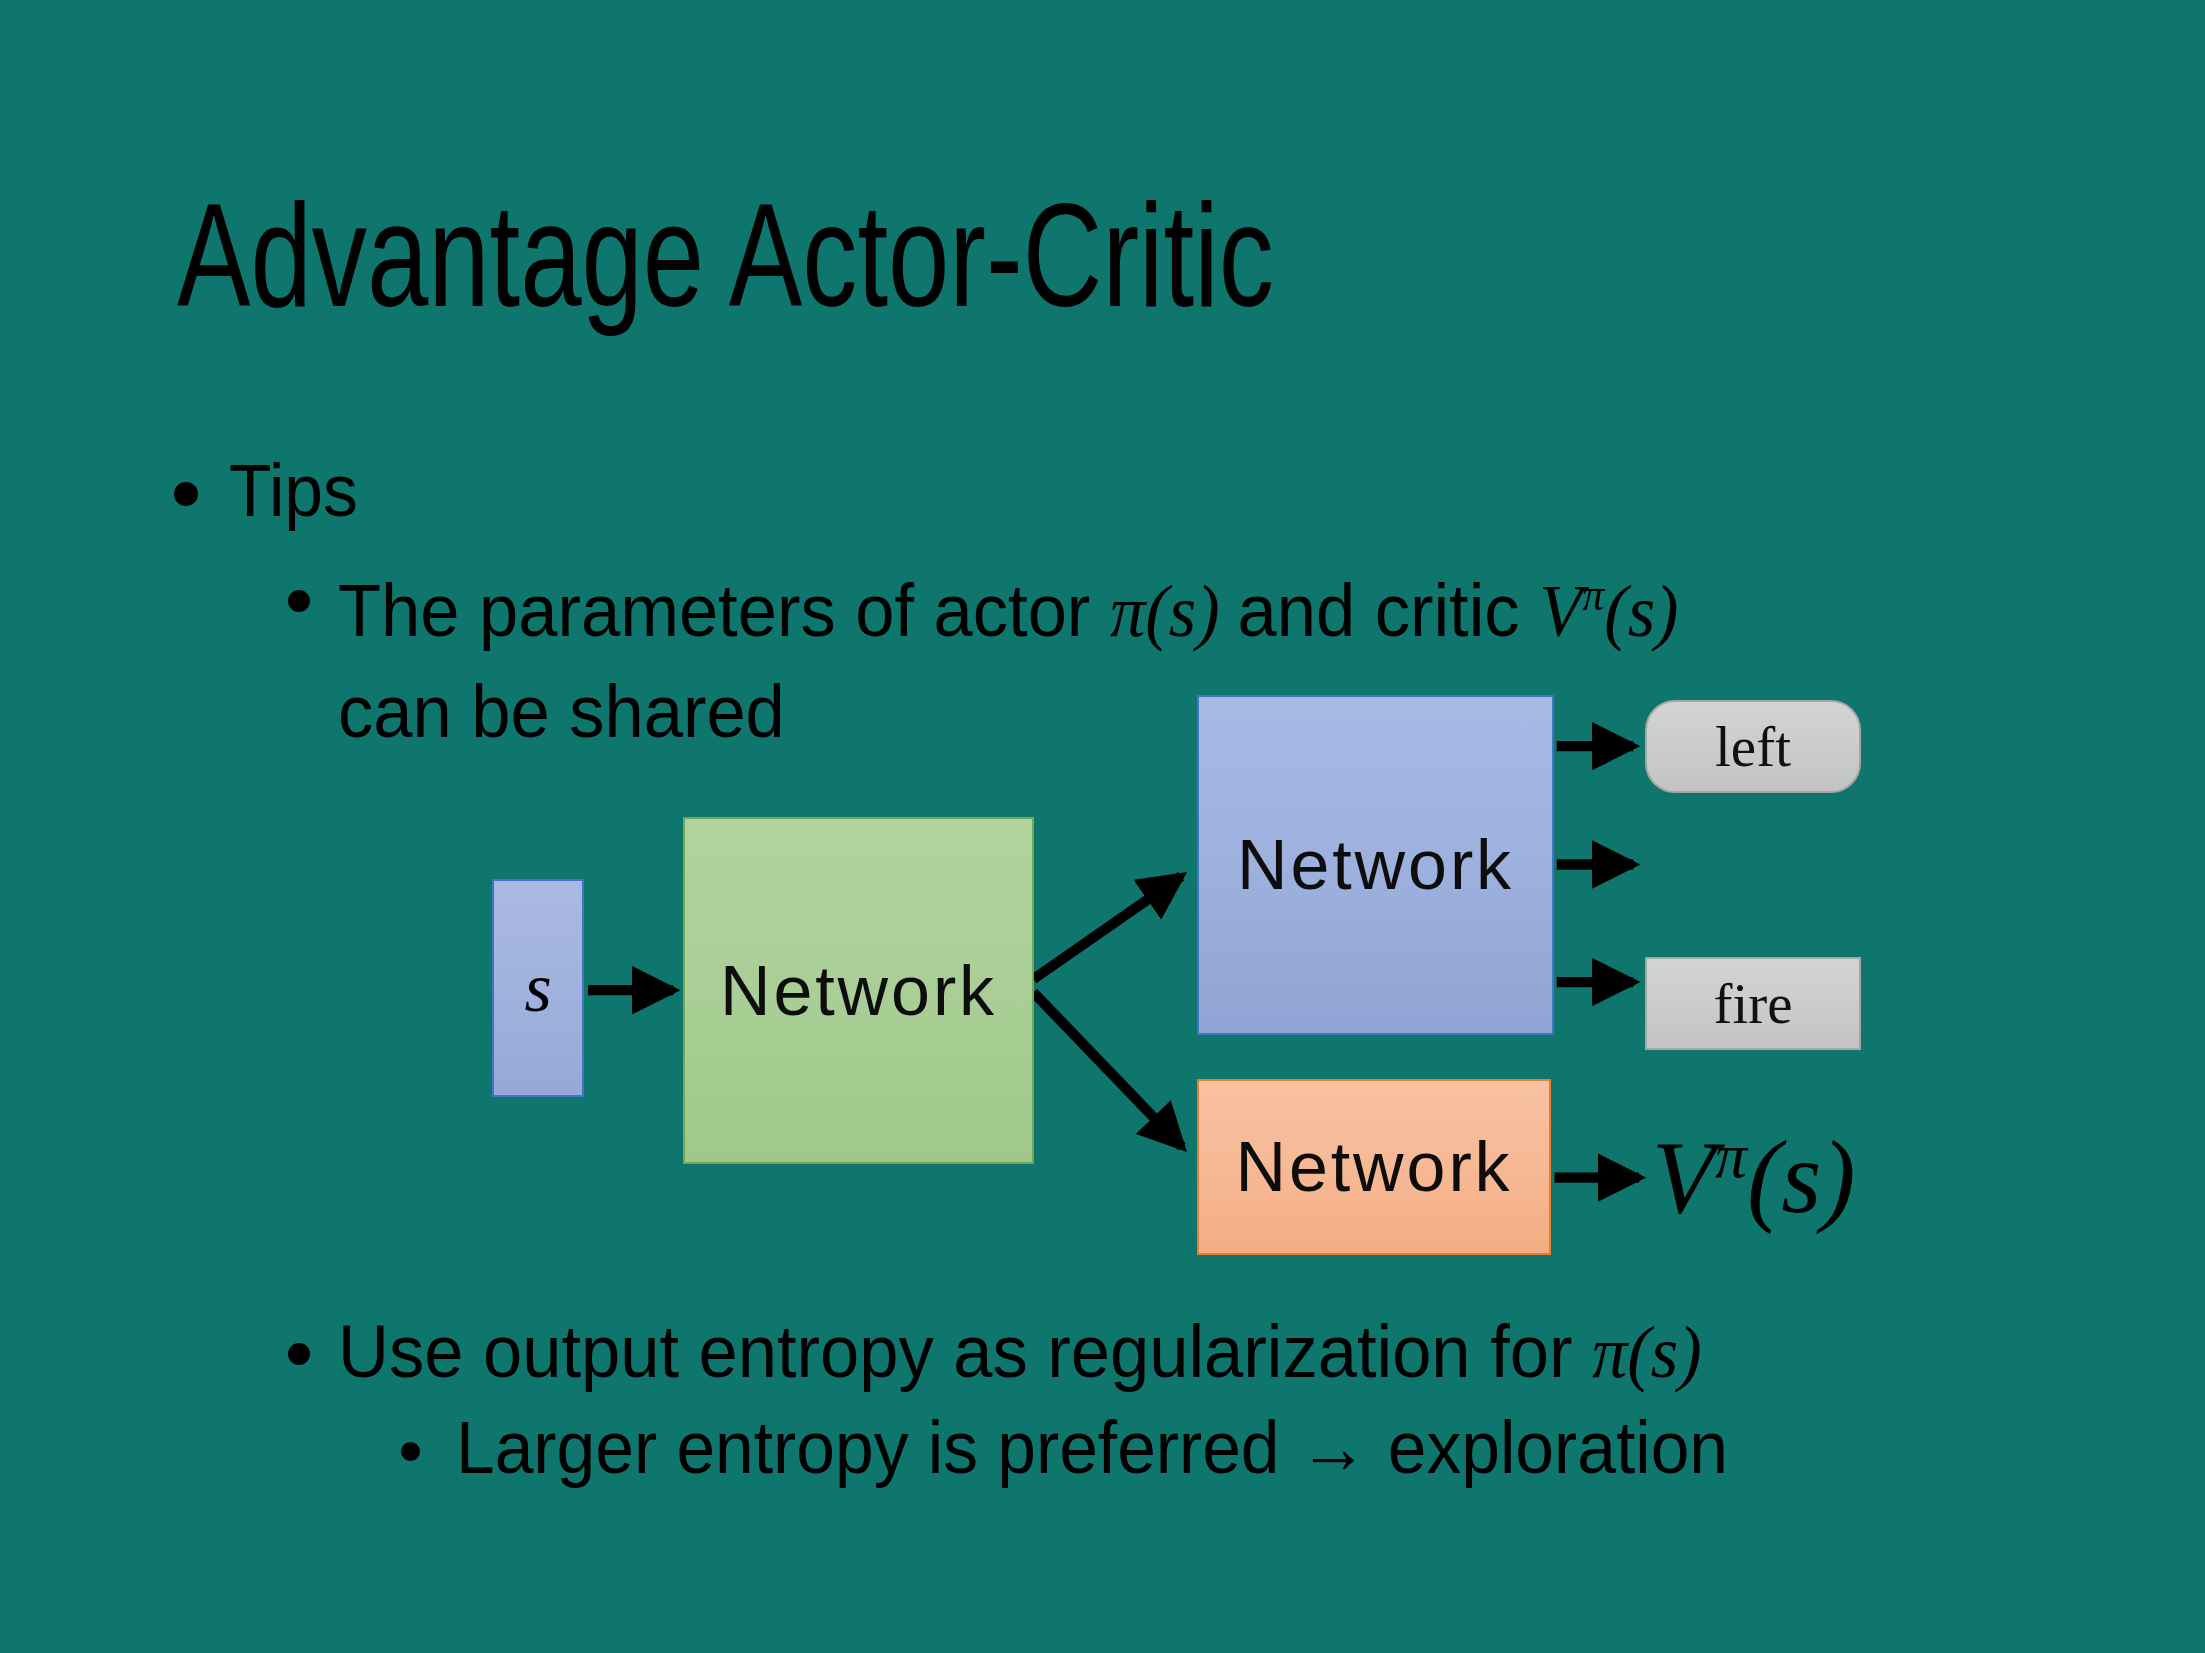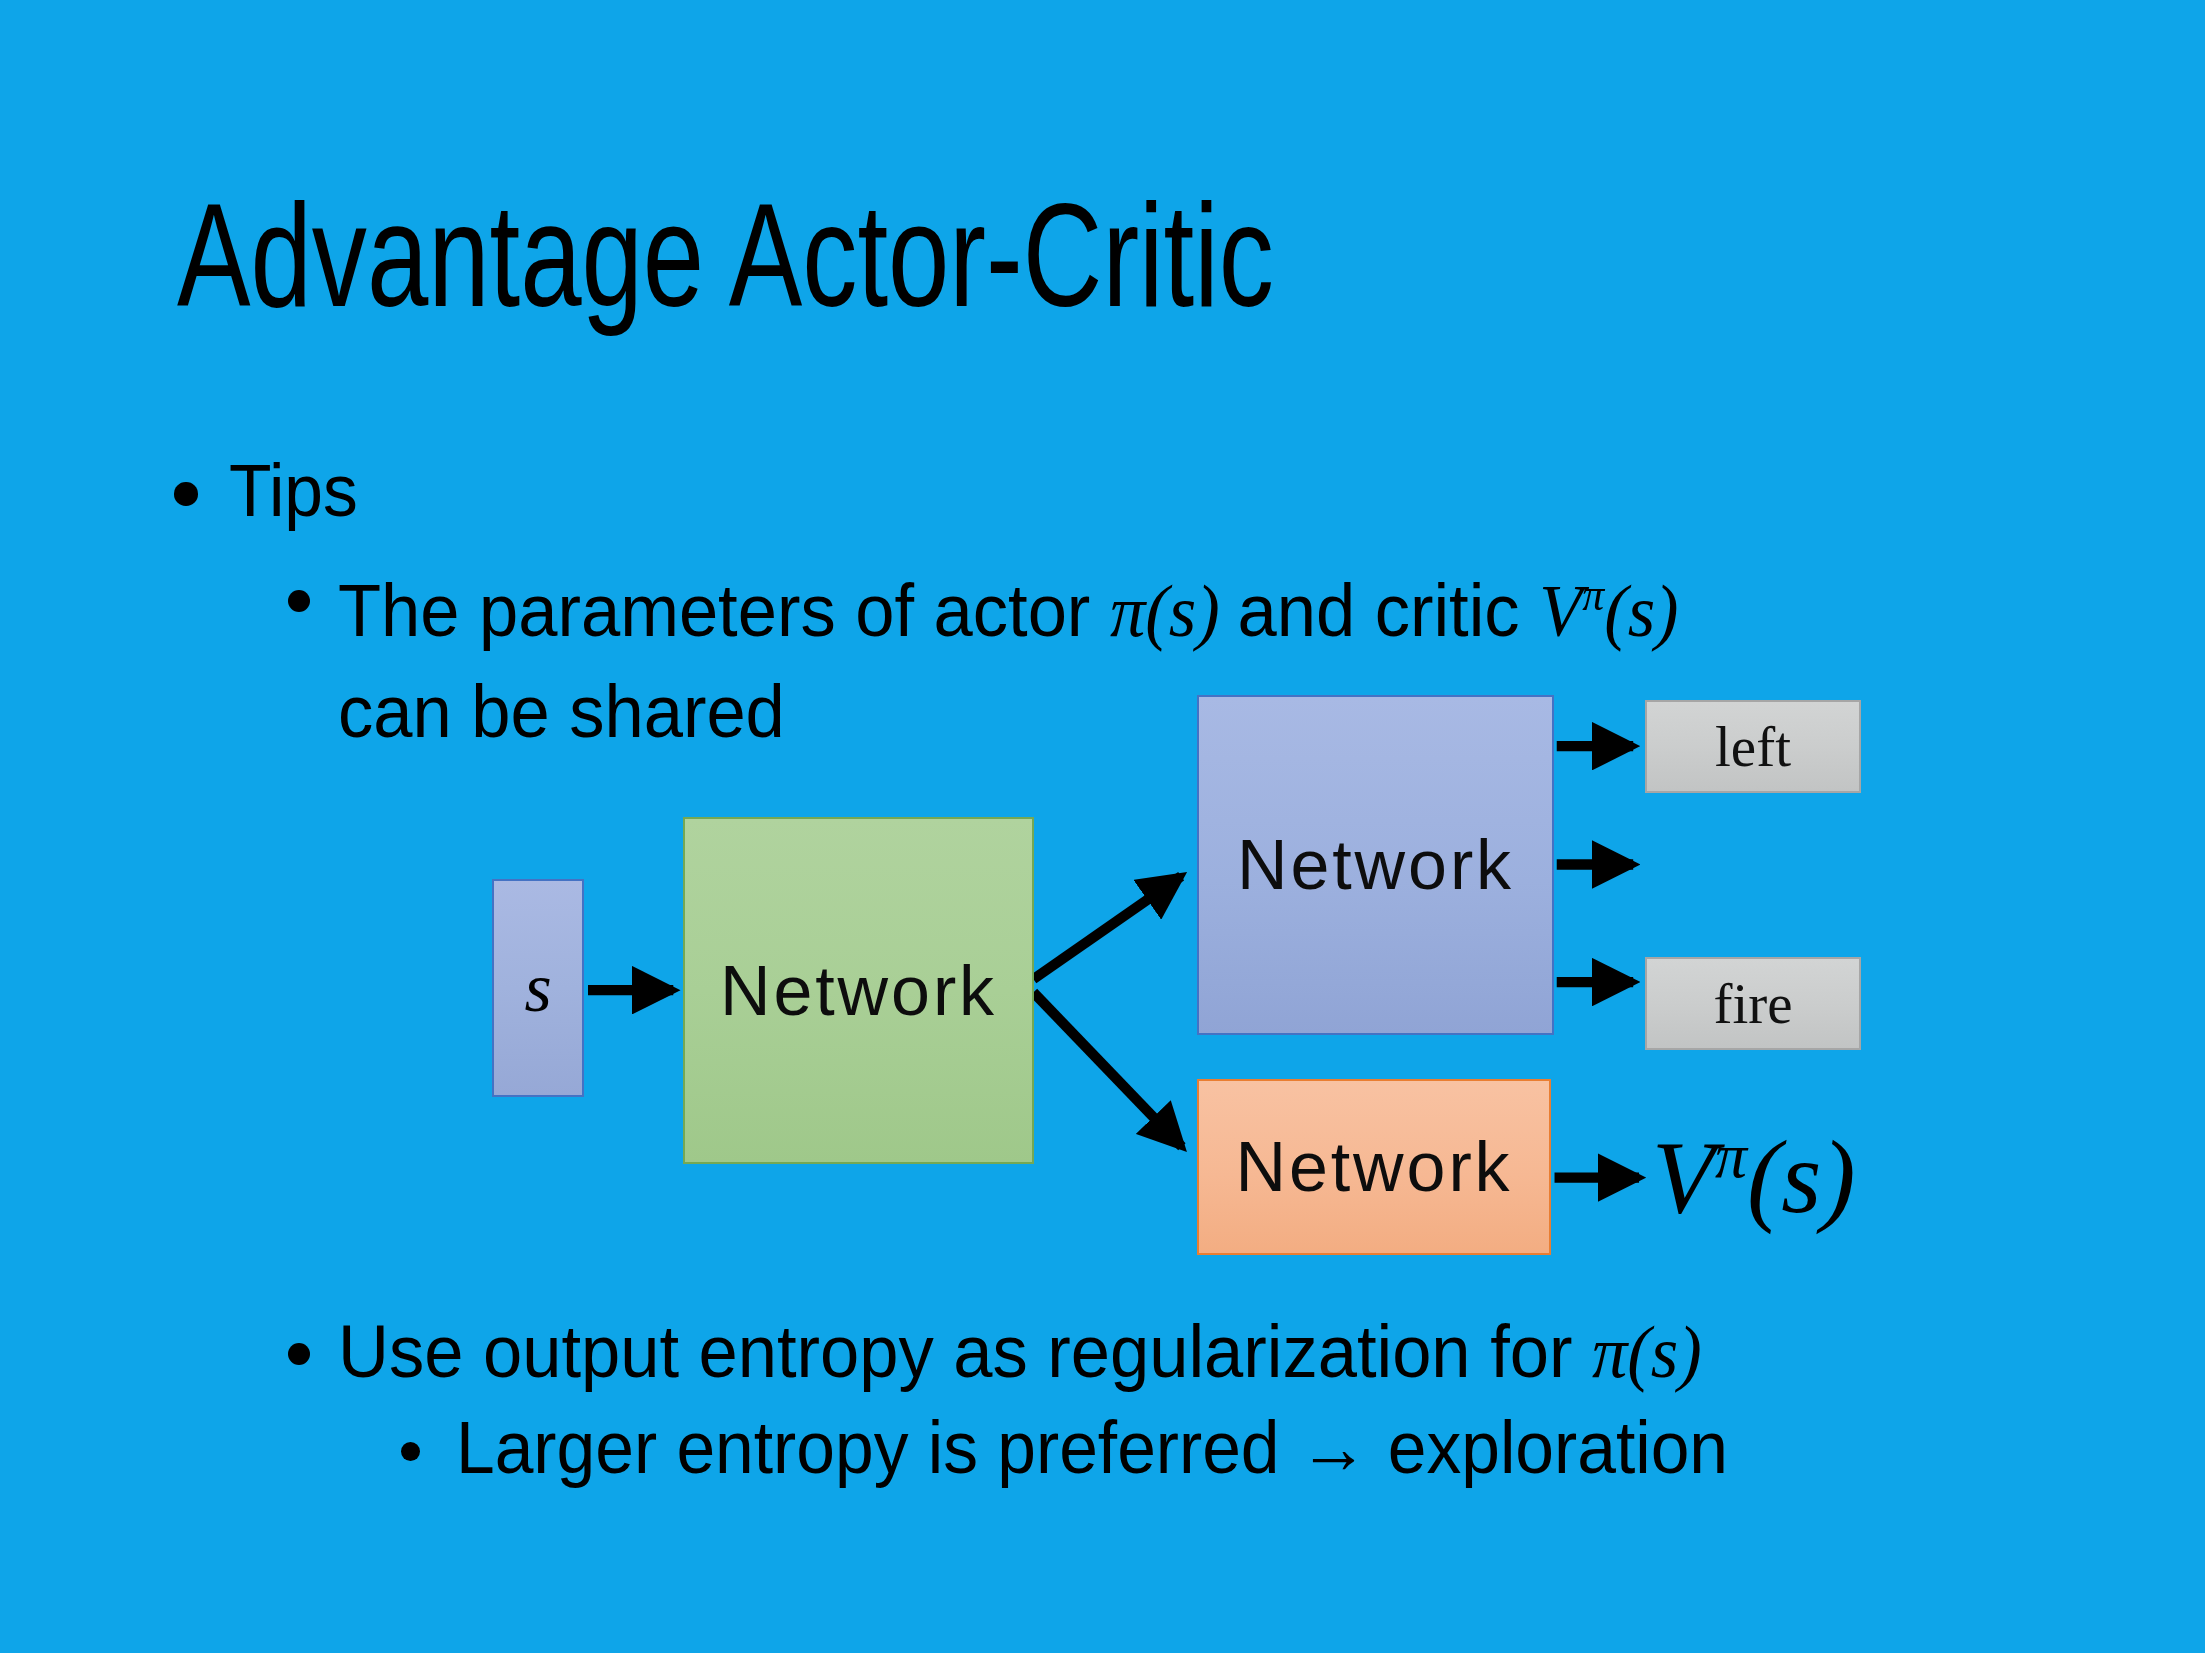--- a/index.html
+++ b/index.html
@@ -1,18 +1,18 @@
 <!DOCTYPE html>
 <html style="font-size:11.8px"><head>
 <meta charset="utf-8">
 <style>
   html, body { margin: 0; padding: 0; background: #ffffff; }
   body { width: 2205px; height: 1654px; overflow: hidden;
          font-family: "Liberation Sans", sans-serif; color: #000; }
-  #slide { position: relative; width: 2205px; height: 1654px; background: #0ea5e9; }
+  #slide { position: relative; width: 2205px; height: 1654px; background: #0f766e; }
 
   .abs { position: absolute; }
 
   
   #title { left: 177px; top: 182px; font-size: 147px; line-height: 1;
            font-weight: 400; white-space: nowrap;
            transform: scaleX(0.75); transform-origin: left top; }
 
   
   .bullet-text { white-space: nowrap; transform: scaleX(0.94); transform-origin: left top; }
@@ -49,21 +49,21 @@
                border: 2.2px solid #4472c4; }
 
   #critic-box { left: 1197px; top: 1079px; width: 354px; height: 176px;
                 background: linear-gradient(180deg, #f8c2a2 0%, #f6b893 55%, #f3ad82 100%);
                 border: 2.2px solid #e97e32; }
 
   .action-box { left: 1645px; width: 216px;
                 background: linear-gradient(180deg, #d2d4d4 0%, #cbcdcd 50%, #c2c4c4 100%);
                 border: 2.2px solid #a6a6a6;
                 font-family: "Liberation Serif", serif; font-size: 57px; color: #111; }
-  #action-left  { top: 700px;  height: 93px; }
+  #action-left  { top: 700px;  height: 93px; border-radius: 30px; }
   #action-right { top: 818px; height: 93px; }
   #action-fire  { top: 936px; height: 93px; margin-top: 21px; }
 
   #value-output { left: 1652px; top: 1120px; font-size: 103px; line-height: 1.1; white-space: nowrap; }
 
   #arrow-layer { position: absolute; left: 0; top: 0; }
   #arrow-layer line { stroke: #000000; stroke-width: 14; }
 </style>
 </head>
 <body>

